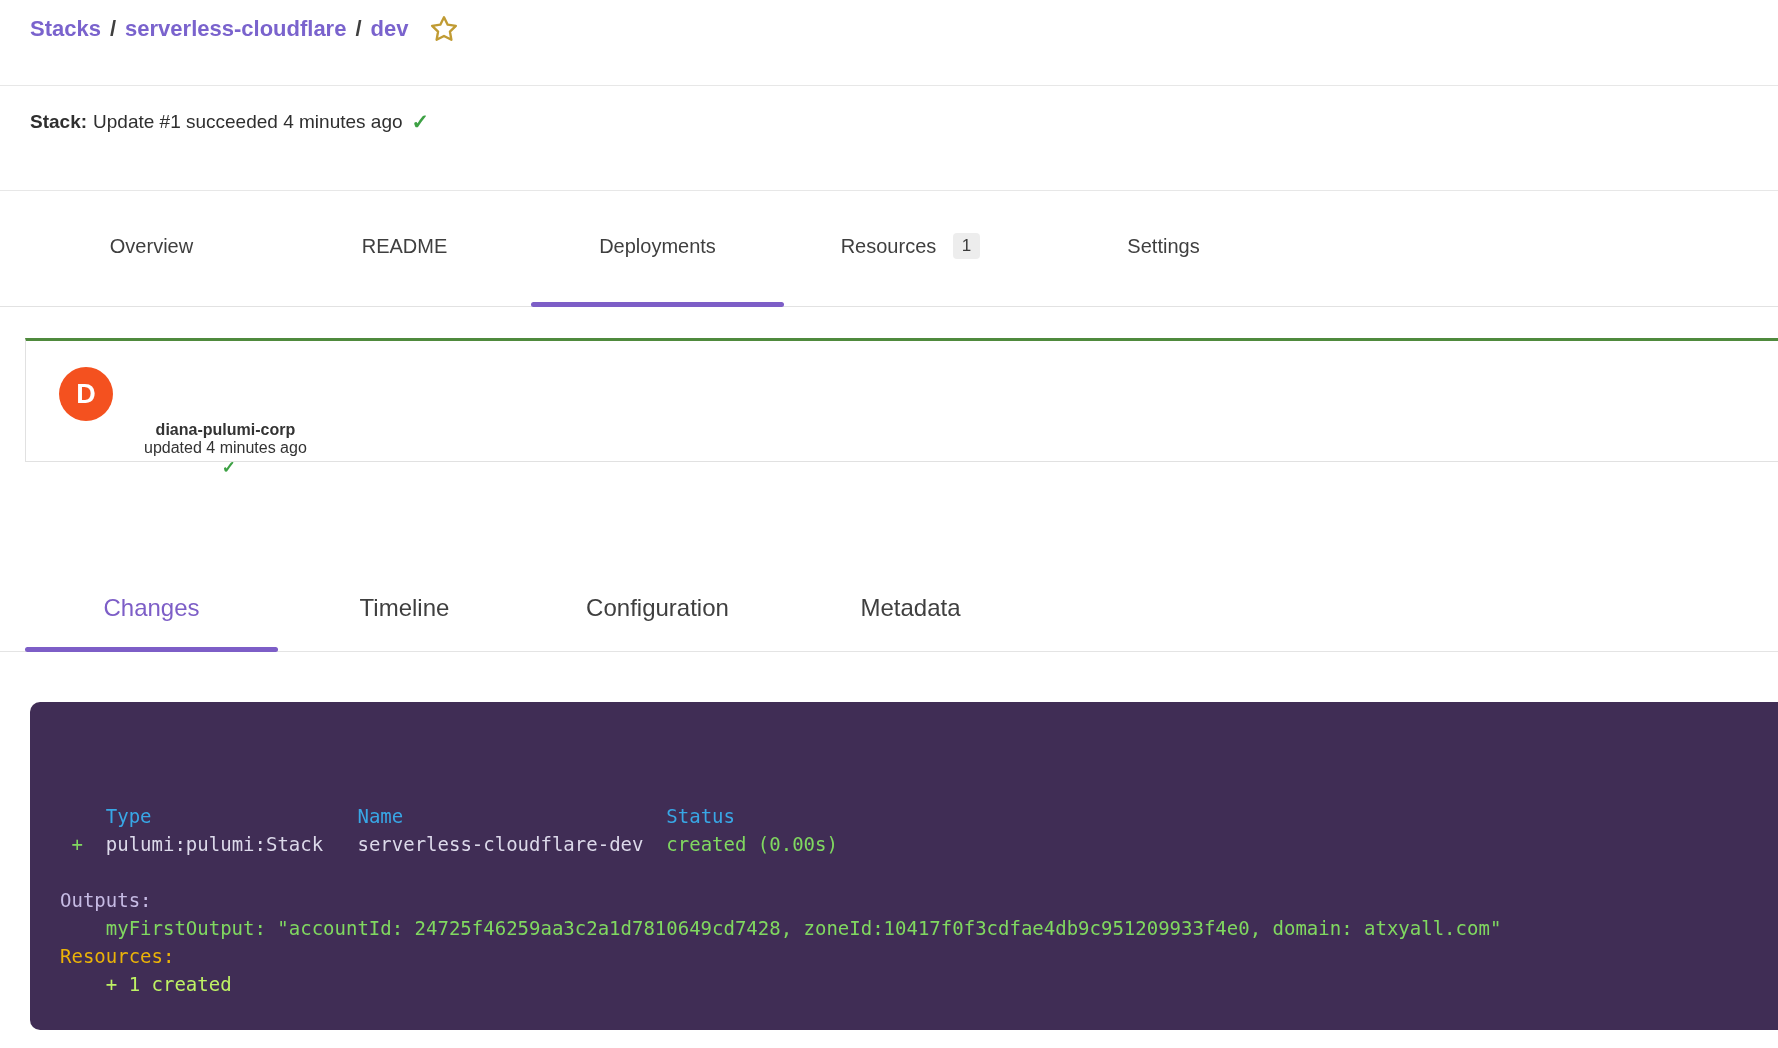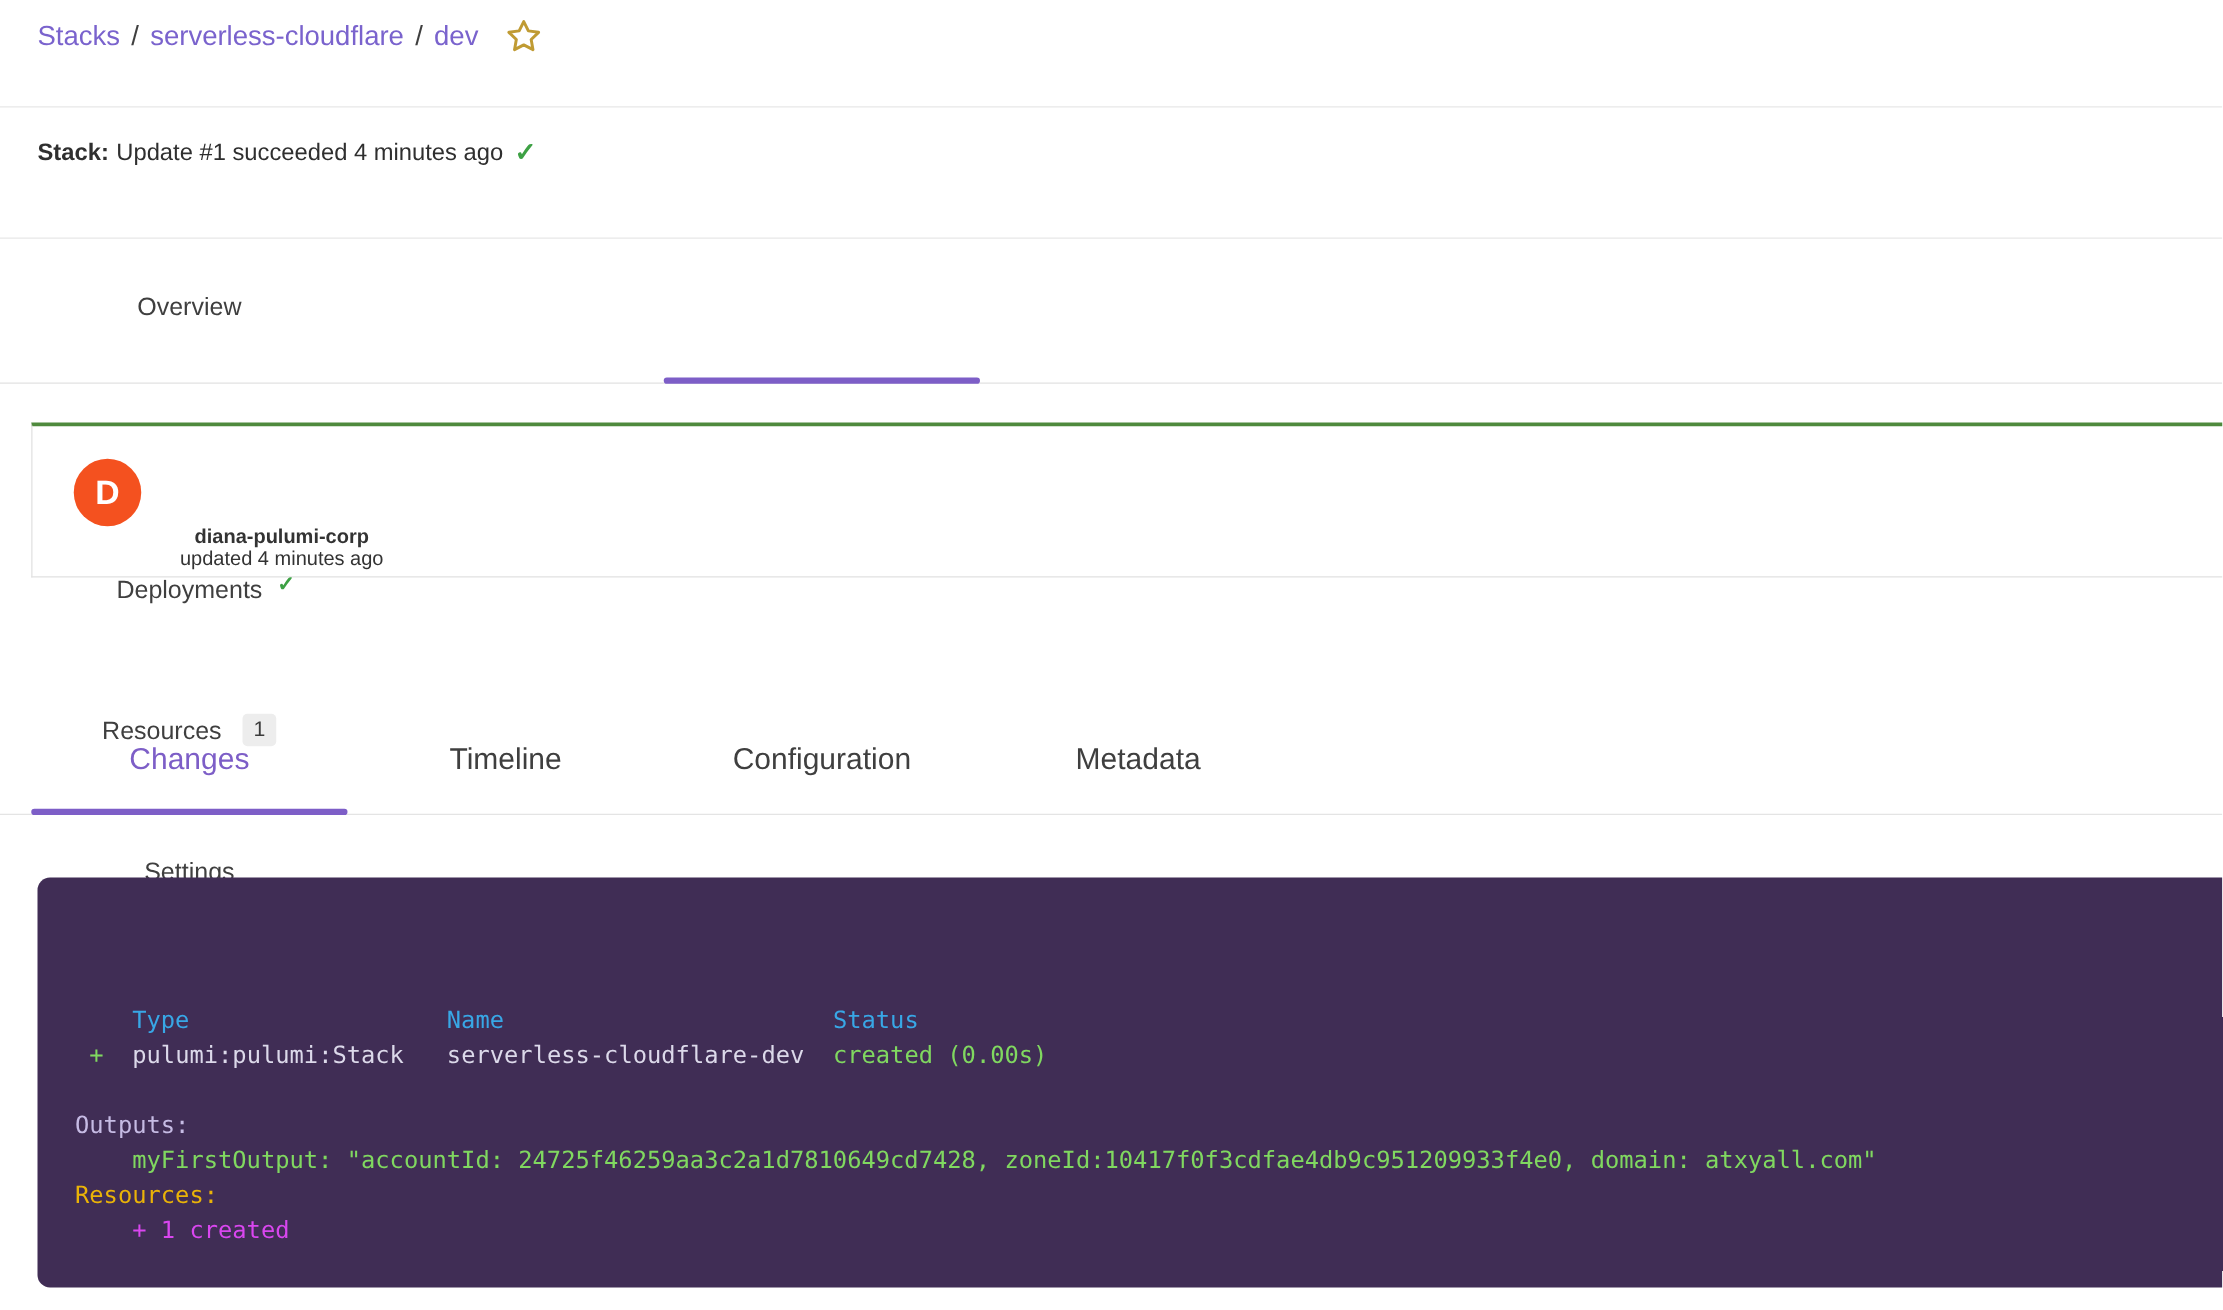--- a/index.html
+++ b/index.html
@@ -9,38 +9,38 @@
     position: relative;
     width: 1778px;
     height: 1048px;
     background: #fff;
     overflow: hidden;
   }
   
   .breadcrumb {
     position: absolute; left: 30px; top: 12px;
     display: flex; align-items: center; gap: 9px;
-    font-size: 22px; line-height: 34px;
+    font-size: 22px; line-height: 34px; font-weight: bold;
   }
   .crumb-link { color: #7a63cd; cursor: pointer; text-decoration: none; }
   .crumb-sep { color: #3f3f3f; }
   .fav-star { margin-left: 12px; display: inline-flex; align-items: center; cursor: pointer; }
   
   .divider { position: absolute; left: 0; right: 0; height: 1px; background: #e7e7e7; }
   .divider-1 { top: 85px; }
   .divider-2 { top: 190px; }
   
   .status-bar {
     position: absolute; left: 30px; top: 110px;
     font-size: 19px; color: #2f2f2f; display: flex; align-items: center;
   }
   .status-label { font-weight: 700; }
   .check { color: #3da144; font-weight: 700; font-size: 21px; margin-left: 9px; }
   
-  .tabs { position: absolute; left: 25px; top: 190px; height: 117px; display: flex; flex-direction: column; }
+  .tabs { position: absolute; left: 25px; top: 190px; height: 117px; display: flex; }
   .tab {
     width: 253px; text-align: center; line-height: 113px;
     font-size: 20px; color: #3f3f3f; cursor: pointer; white-space: nowrap;
   }
   .tab.active { color: #7d5ec7; }
   .tab-badge {
     display: inline-block; background: #ededed; color: #3b3b3b;
     font-size: 17px; line-height: 26px; padding: 0 9px; border-radius: 4px;
     margin-left: 11px; vertical-align: 2px;
   }
@@ -150,17 +150,17 @@
   <div class="subtabs-underline"></div>
 
   <div class="terminal">
     <div class="terminal-output">
         <div class="term-line"><span style="color: rgb(220, 217, 234);">    </span><span style="color: rgb(56, 167, 230);">Type</span><span style="color: rgb(220, 217, 234);">                  </span><span style="color: rgb(56, 167, 230);">Name</span><span style="color: rgb(220, 217, 234);">                       </span><span style="color: rgb(56, 167, 230);">Status</span></div>
         <div class="term-line"><span style="color: rgb(220, 217, 234);"> </span><span style="color: rgb(128, 216, 96);">+</span><span style="color: rgb(220, 217, 234);">  </span><span style="color: rgb(220, 217, 234);">pulumi:pulumi:Stack</span><span style="color: rgb(220, 217, 234);">   </span><span style="color: rgb(220, 217, 234);">serverless-cloudflare-dev</span><span style="color: rgb(220, 217, 234);">  </span><span style="color: rgb(128, 216, 96);">created (0.00s)</span></div>
         <div class="term-line"> </div>
         <div class="term-line"><span style="color: rgb(198, 187, 228);">Outputs:</span></div>
         <div class="term-line"><span style="color: rgb(220, 217, 234);">    </span><span style="color: rgb(128, 216, 96);">myFirstOutput: "accountId: 24725f46259aa3c2a1d7810649cd7428, zoneId:10417f0f3cdfae4db9c951209933f4e0, domain: atxyall.com"</span></div>
         <div class="term-line"><span style="color: #eab308; margin-top: 36px;">Resources:</span></div>
-        <div class="term-line"><span style="color: rgb(220, 217, 234);">    </span><span style="color: #d946ef;">+ 1 created</span></div>
+        <div class="term-line"><span style="color: rgb(220, 217, 234);">    </span><span style="color: #bef264;">+ 1 created</span></div>
       </div>
   </div>
 
 </div>
 
 </body></html>

